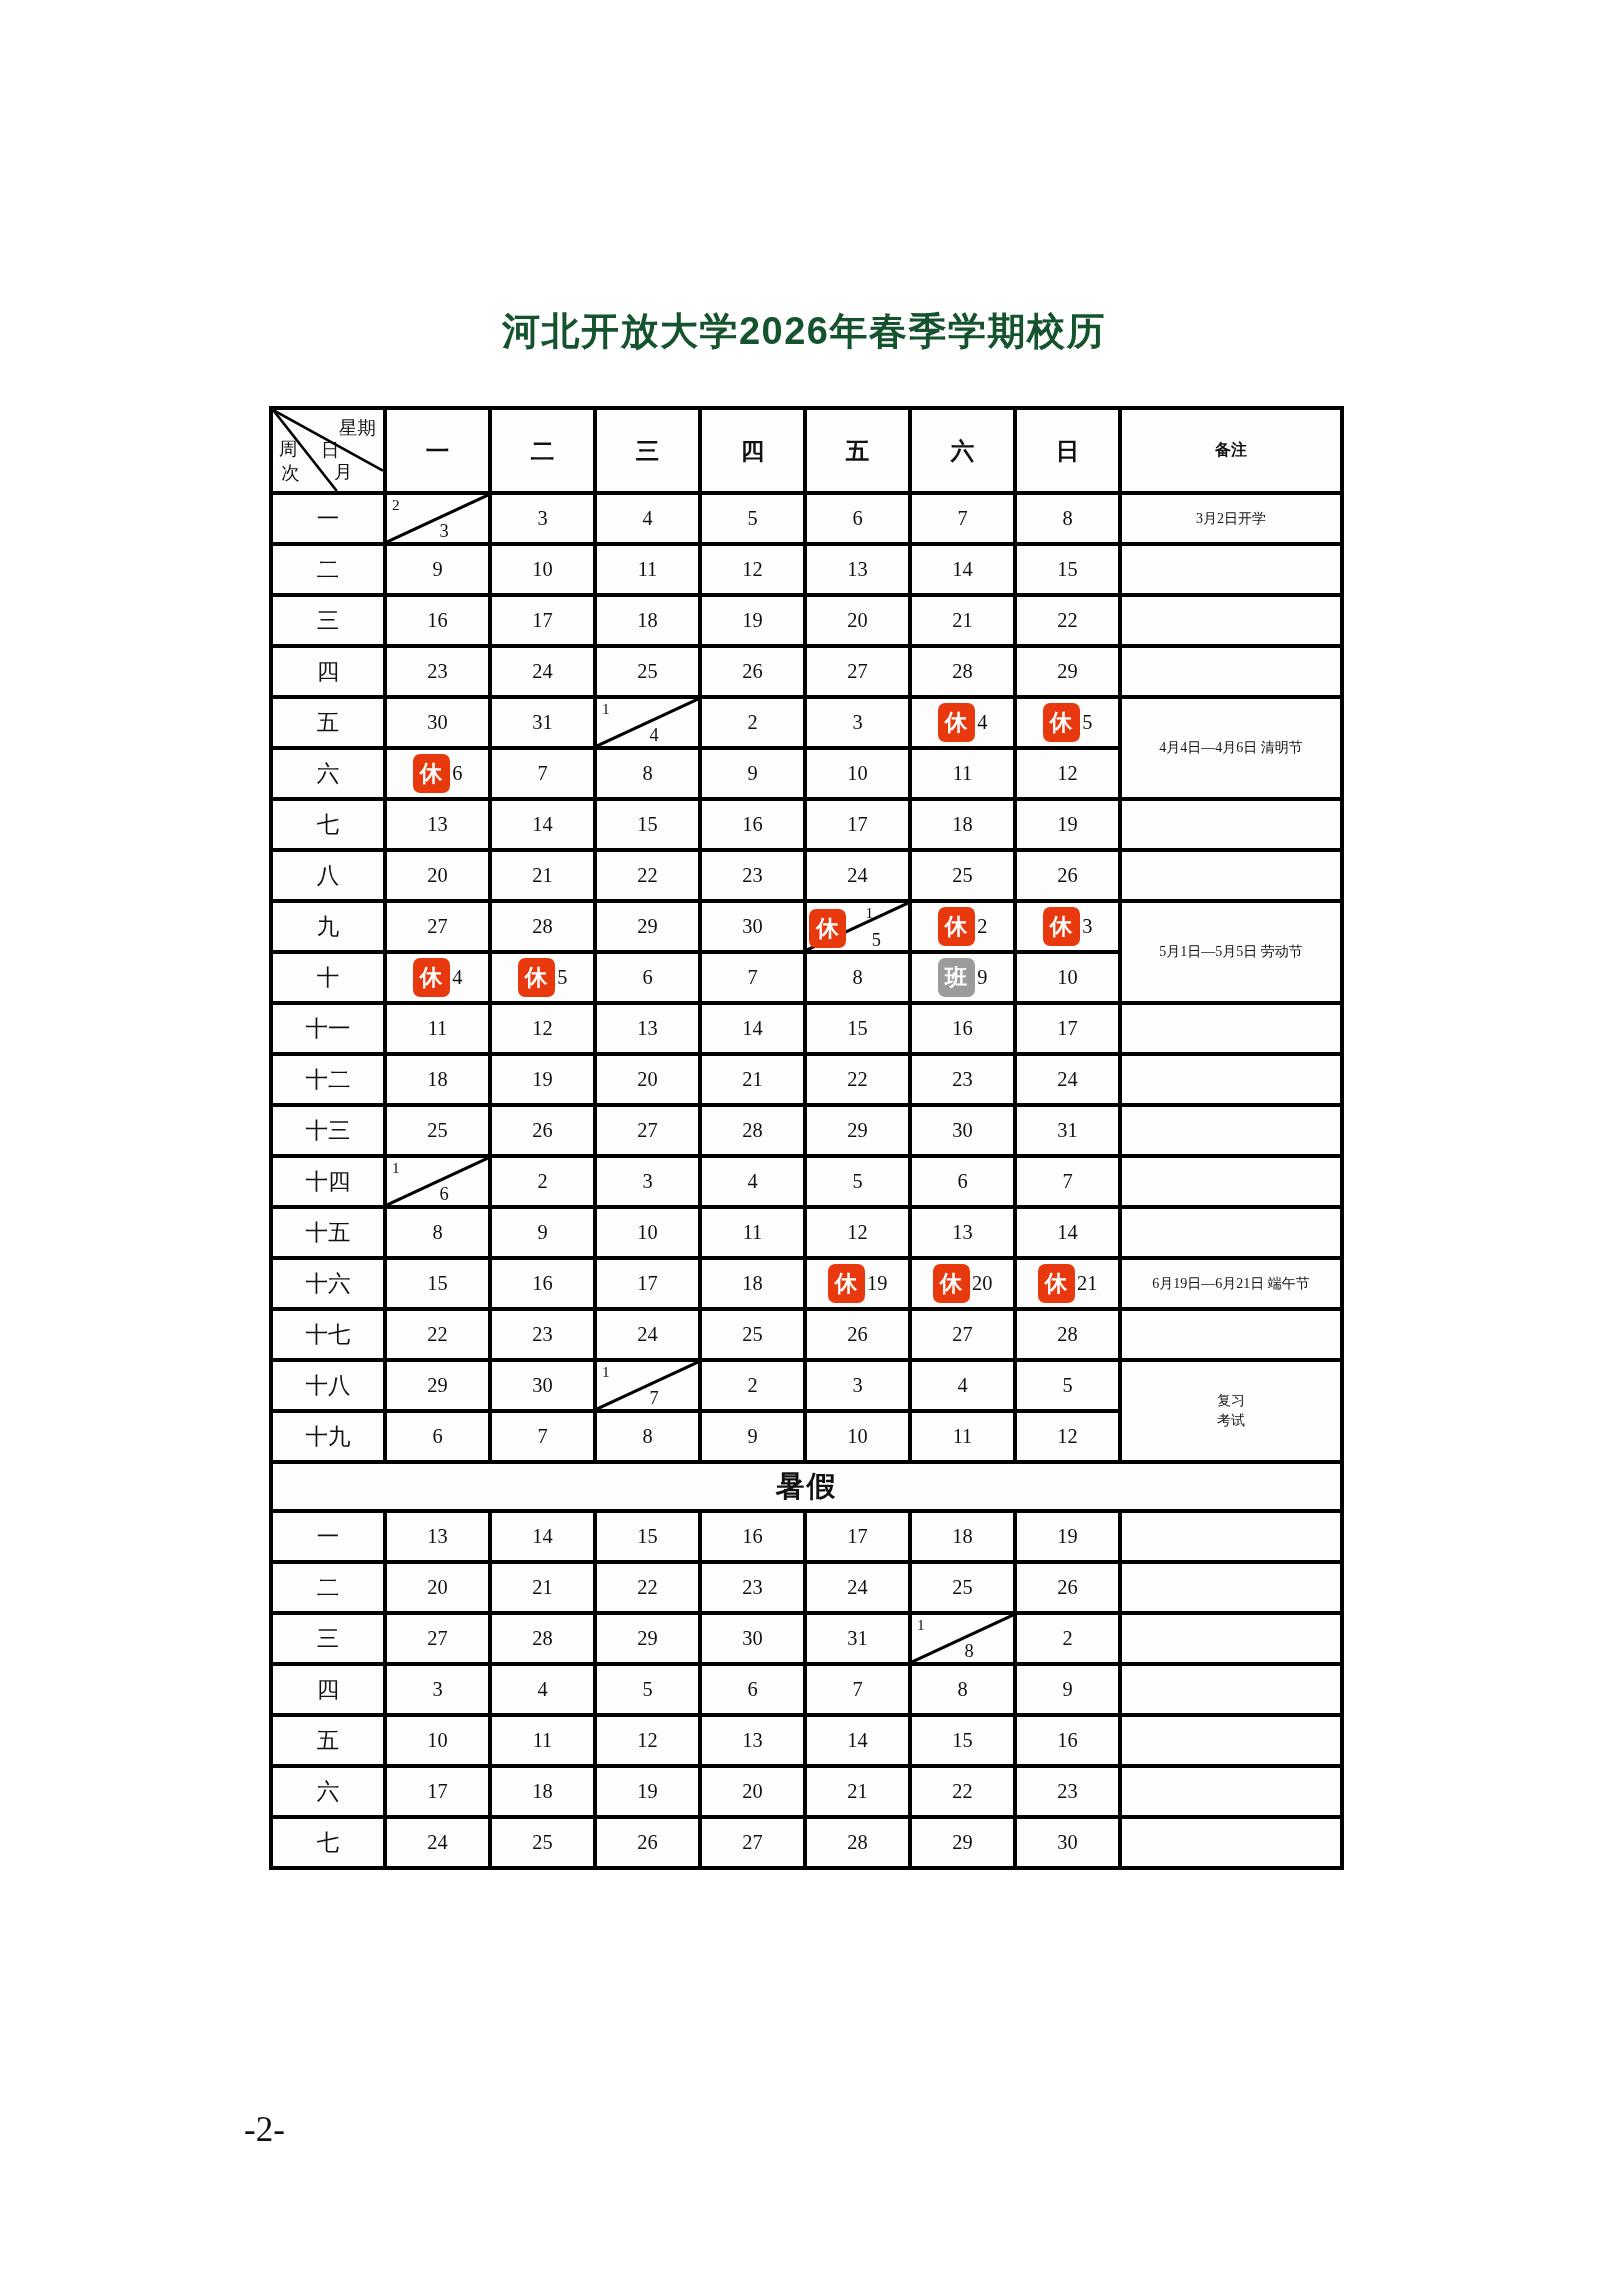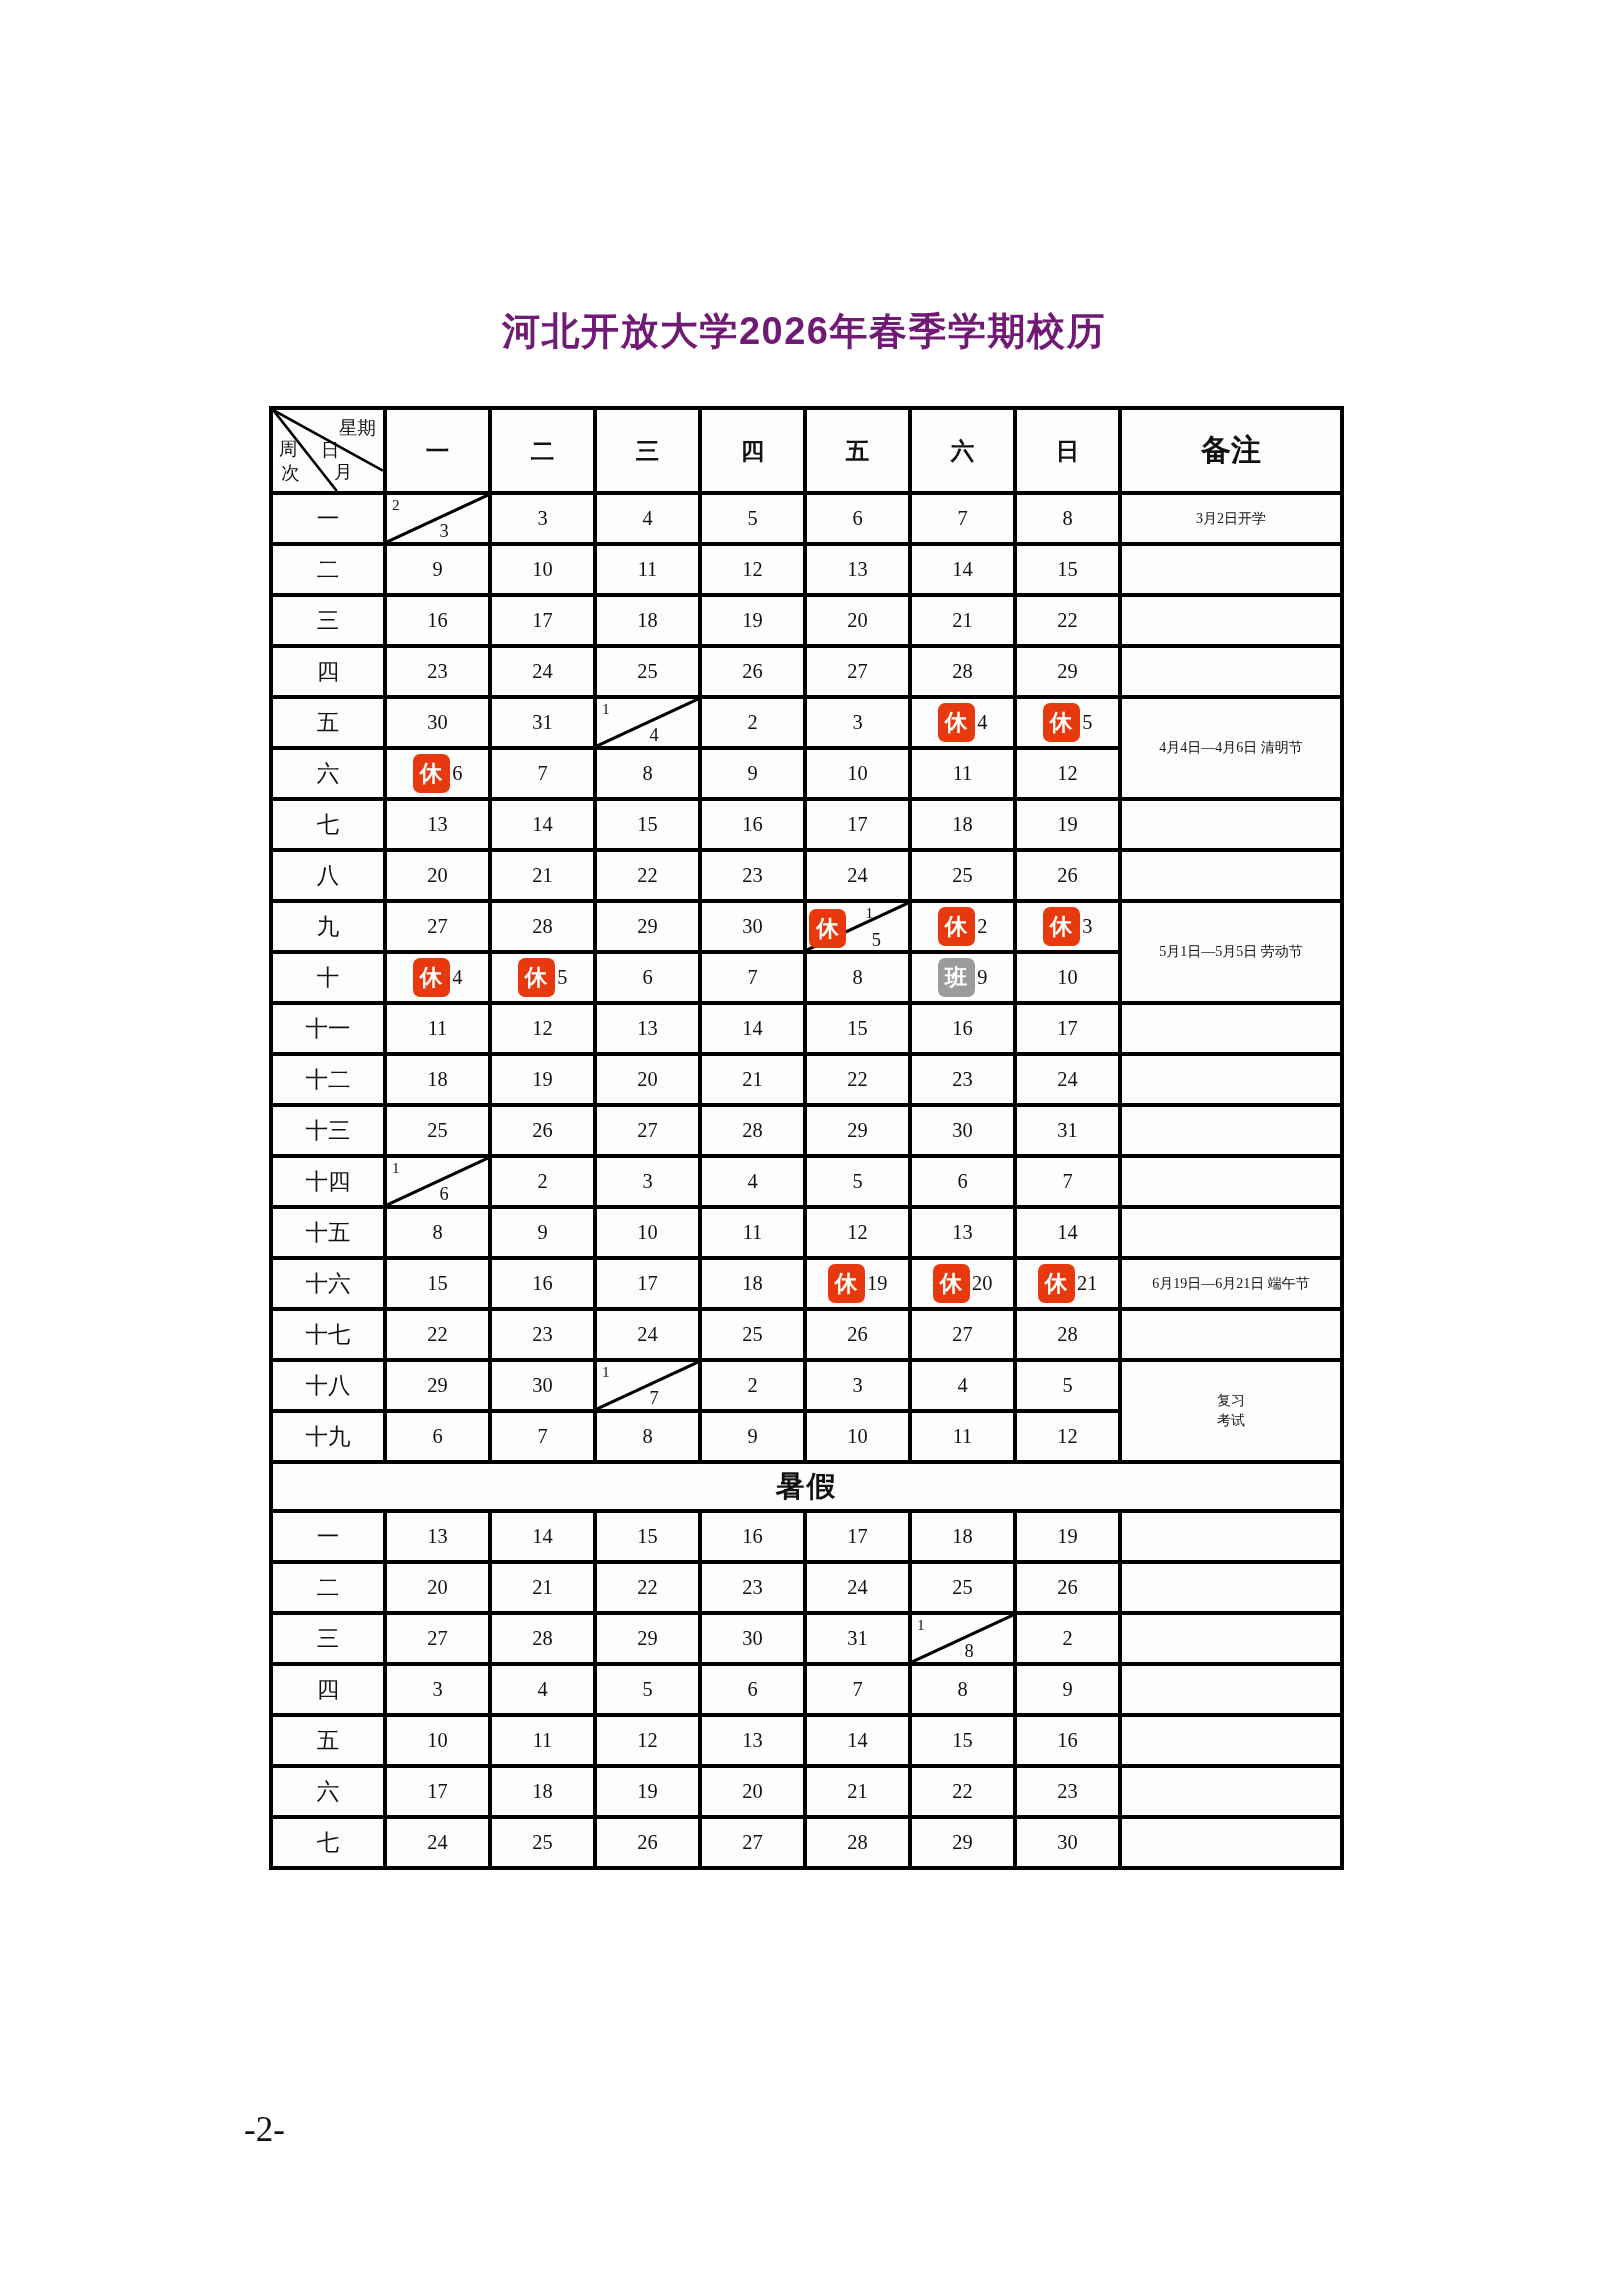--- a/index.html
+++ b/index.html
@@ -8,21 +8,21 @@
     width:1623px;height:2295px;
     background:#ffffff;
     font-family:"Liberation Serif","DejaVu Serif",serif;
     color:#111;
   }
   .title{
     position:absolute;left:269px;top:306px;width:1070px;
     text-align:center;
     font-family:"Liberation Sans","DejaVu Sans",sans-serif;
     font-weight:bold;font-size:38px;letter-spacing:1.5px;
-    color:#701a75;
+    color:#14532d;
   }
   table.cal{
     position:absolute;left:269px;top:406px;
     border-collapse:collapse;table-layout:fixed;
   }
   table.cal td{
     border:4.6px solid #000;
     padding:0;margin:0;
     text-align:center;vertical-align:middle;
     background:#fdfdfd;overflow:hidden;
@@ -31,21 +31,21 @@
   tr.h-row{height:51px;}
   tr.h-band{height:49px;}
   td.corner{position:relative;font-size:18.4px;background:#fdfdfd;}
   td.corner span{position:absolute;line-height:1;}
   .c-xingqi{right:7.2px;top:9.2px;margin-left:28px;}
   .c-ri{left:48px;top:31px;}
   .c-yue{left:61px;top:53px;}
   .c-zhou{left:6.1px;top:30px;}
   .c-ci{left:8.2px;top:54px;}
   td.day-head{font-size:23.5px;font-weight:bold;}
-  td.remark-head{font-size:30px;font-weight:bold;}
+  td.remark-head{font-size:16px;font-weight:bold;}
   td.week{font-size:22.5px;}
   td.day{font-size:20.4px;position:relative;}
   td.remark{font-size:14px;white-space:pre-line;line-height:1.4;}
   td.summer{font-size:29px;font-weight:bold;letter-spacing:2px;}
   .dwrap{display:flex;align-items:center;justify-content:center;gap:2.6px;width:100%;height:100%;}
   .badge{
     display:inline-flex;align-items:center;justify-content:center;
     width:37px;height:39px;border-radius:7.2px;
     color:#fff;font-size:22.5px;font-weight:bold;flex:0 0 auto;
   }

